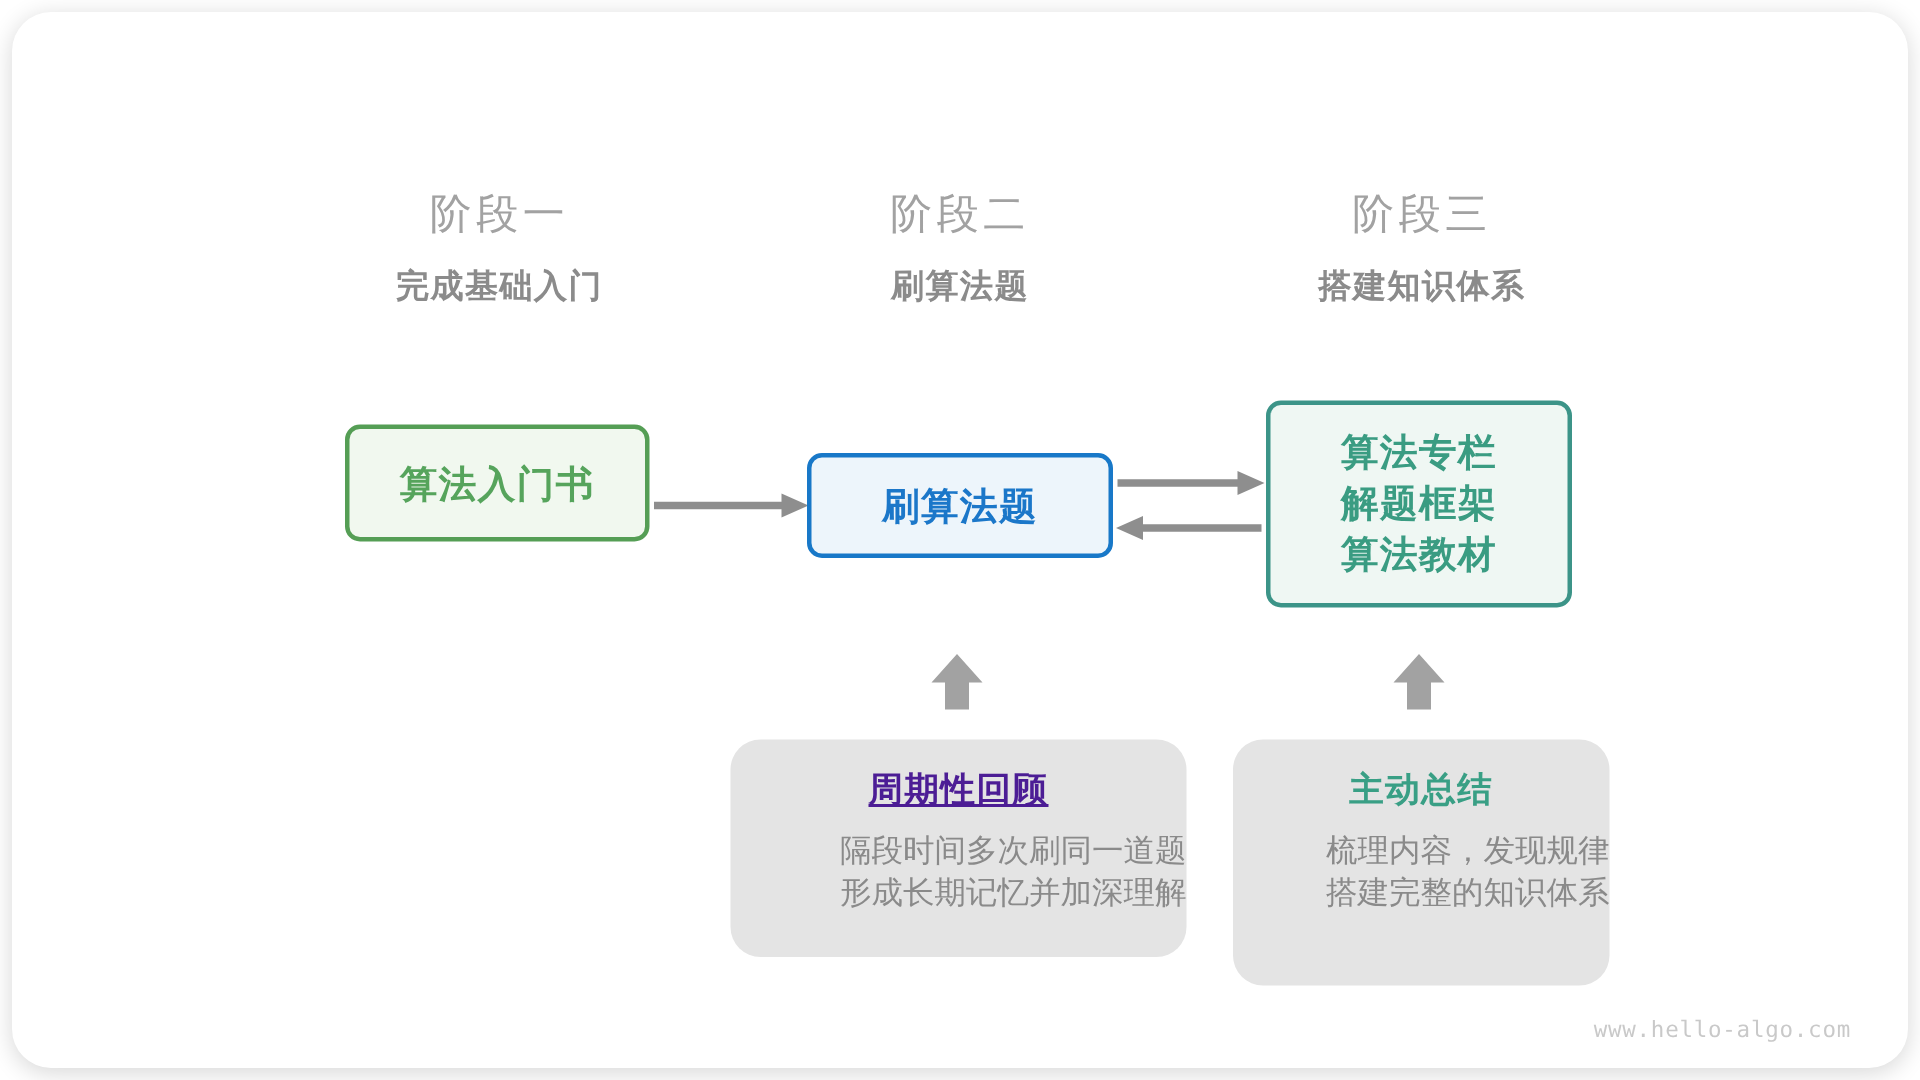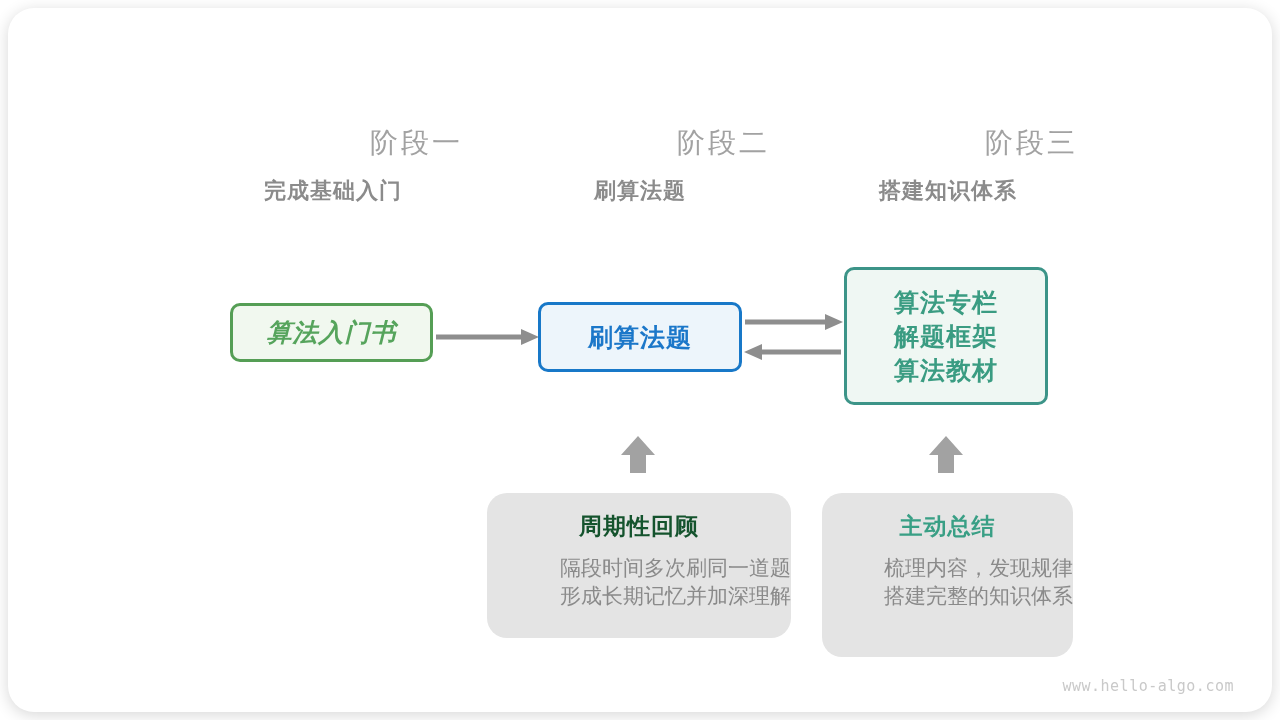--- a/index.html
+++ b/index.html
@@ -21,21 +21,20 @@
   svg.connectors { pointer-events: none; }
 
   
   .stage-header { position: absolute; width: 260px; text-align: center; }
   .stage-label {
     font-size: 28px;
     letter-spacing: 3px;
     color: #a2a2a2;
     font-weight: 400;
     line-height: 32px;
-    text-align: right;
   }
   .stage-subtitle {
     margin-top: 18px;
     font-size: 22px;
     letter-spacing: 1px;
     color: #8b8b8b;
     font-weight: 700;
     line-height: 28px;
   }
   #stage1 { left: 203px; top: 127px; }
@@ -52,21 +51,21 @@
     align-items: center;
     justify-content: center;
     font-weight: 700;
     font-size: 25px;
     letter-spacing: 1px;
     text-align: center;
   }
   .node-green  { border-color: #559e55; background: #f1f8ef; color: #56a45c; }
   .node-blue   { border-color: #1878c8; background: #edf5fb; color: #1b77c9; }
   .node-teal   { border-color: #3c9488; background: #eff7f3; color: #3a9c82; }
-  #node-intro    { left: 230px; top: 303px; width: 203px; height: 59px; font-style: italic; }
+  #node-intro    { left: 230px; top: 283px; width: 203px; height: 78px; }
   #node-practice { left: 538px; top: 302px; width: 204px; height: 70px; text-align: center; }
   #node-advanced { left: 844px; top: 267px; width: 204px; height: 138px; }
   #node-advanced .node-line { line-height: 34px; }
 
   
   .note {
     position: absolute;
     background: #e4e4e4;
     border-radius: 20px;
     text-align: center;
@@ -74,21 +73,21 @@
   }
   #note-review  { left: 487px; top: 493px; width: 304px; height: 145px; }
   #note-summary { left: 822px; top: 493px; width: 251px; height: 164px; }
   .note-title {
     font-size: 23px;
     font-weight: 700;
     letter-spacing: 1px;
     line-height: 26px;
     margin-bottom: 15px;
   }
-  #note-review .note-title  { color: #14532d; }
+  #note-review .note-title  { color: #4c1d95; text-decoration: underline; }
   #note-summary .note-title { color: #399f85; }
   .note-body {
     font-size: 21px;
     line-height: 28px;
     color: #8a8a8a;
     font-weight: 400;
     text-align: right;
   }
 
   

